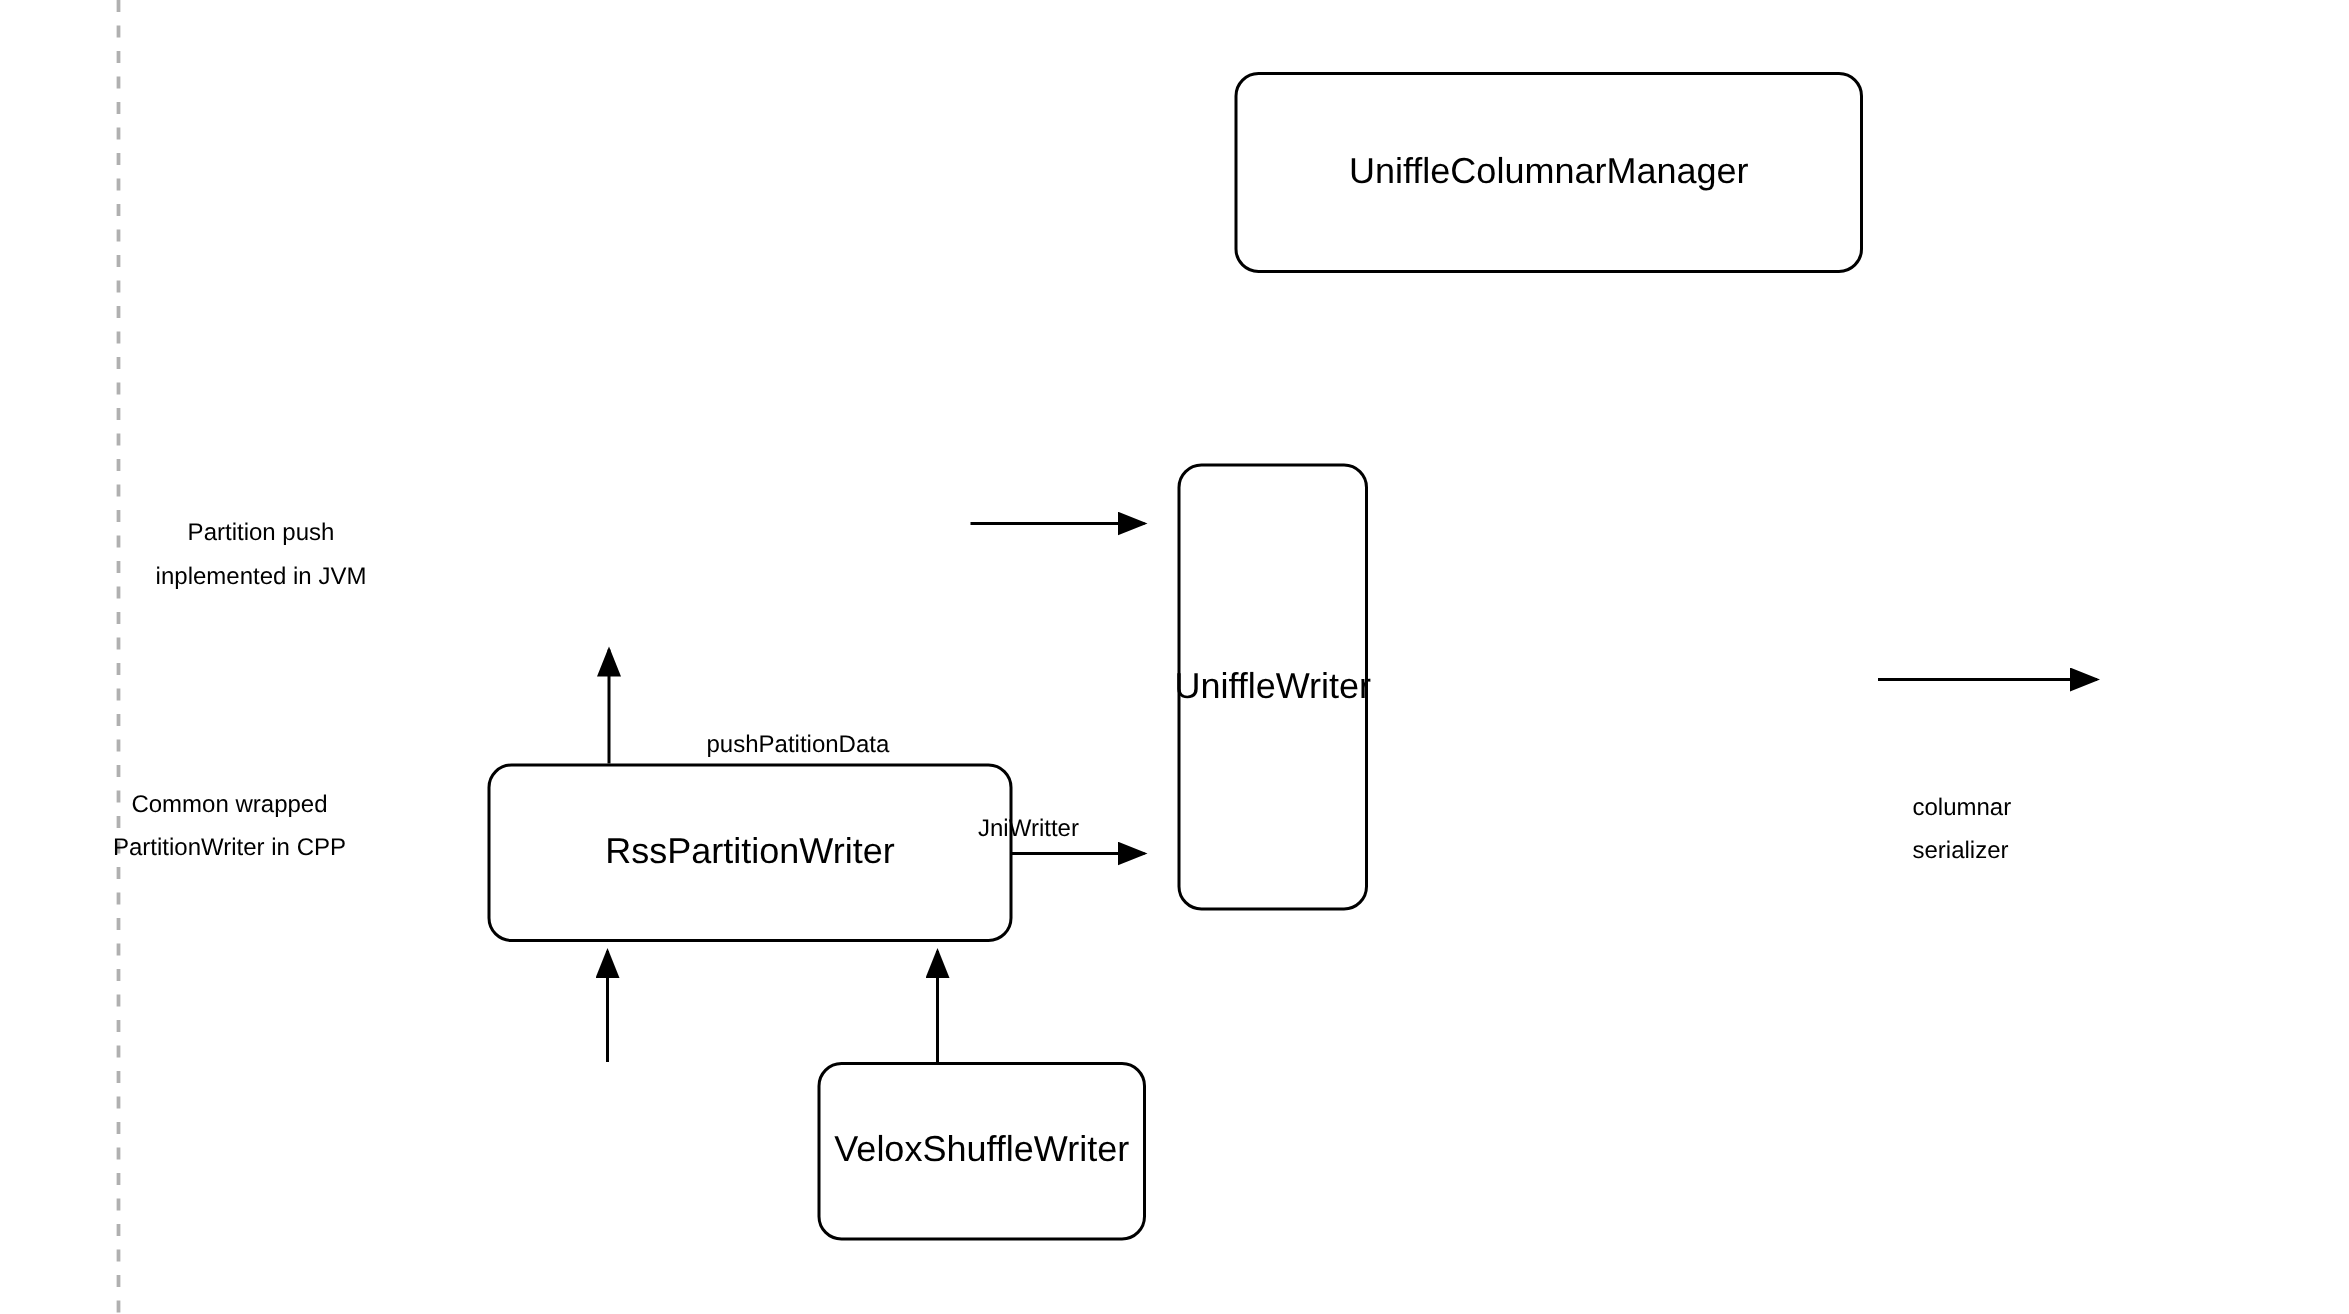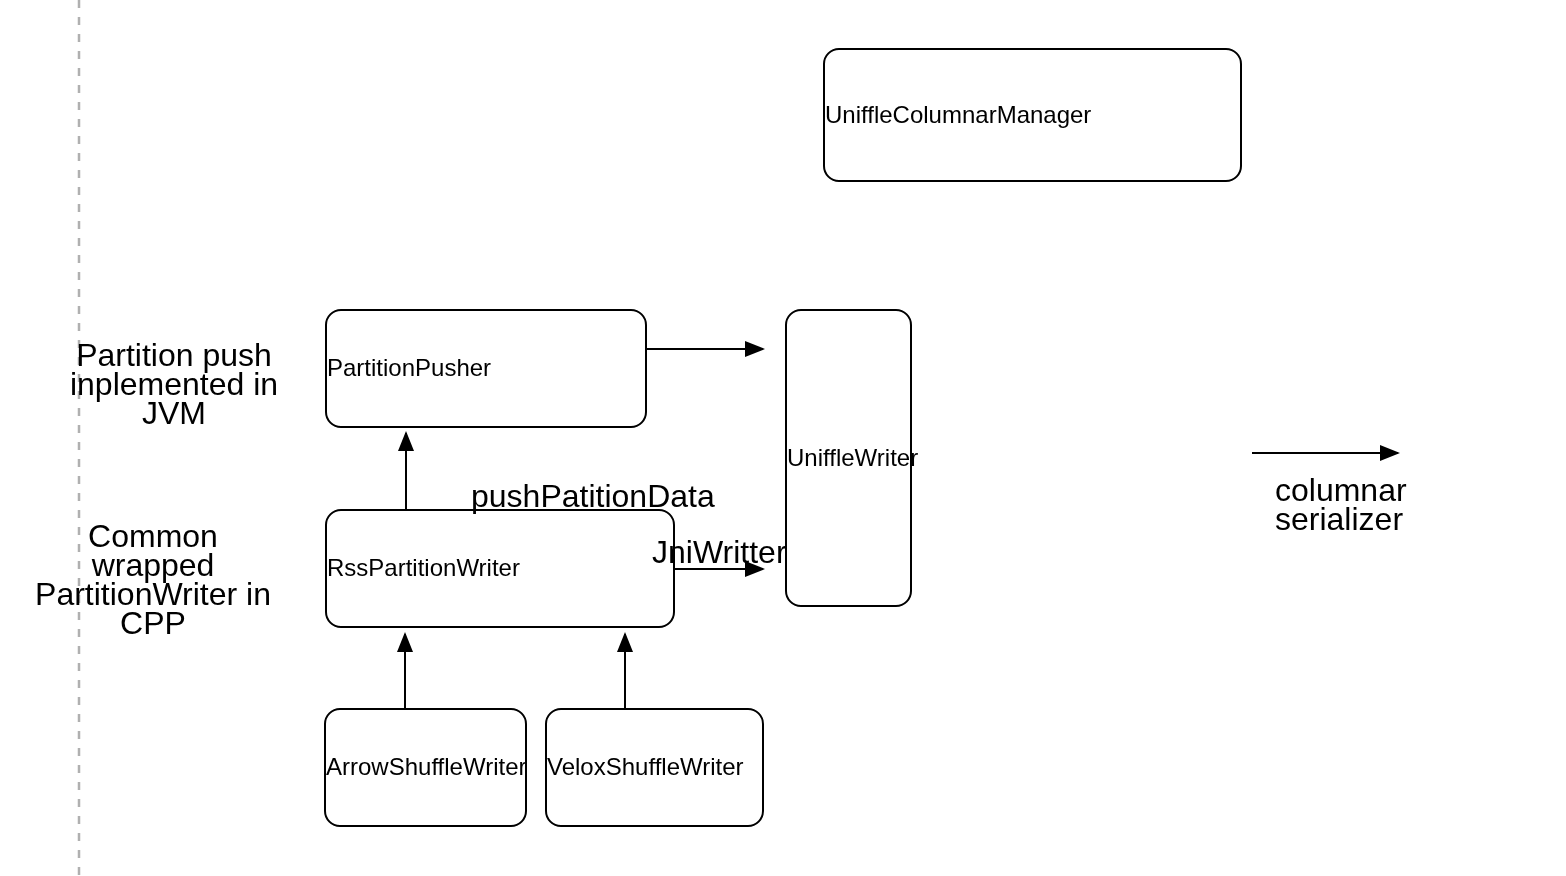--- a/index.html
+++ b/index.html
@@ -23,38 +23,38 @@
     pointer-events: none;
   }
 
   .node {
     position: absolute;
     background: #ffffff;
     border: 2px solid #000000;
     border-radius: 16px;
     display: flex;
     align-items: center;
-    justify-content: flex-start;
+    justify-content: center;
     z-index: 1;
     font-size: 24px;
     line-height: 1.2;
     white-space: nowrap;
   }
 
   .floating-label {
     position: absolute;
     z-index: 2;
-    font-size: 32px;
+    font-size: 16px;
     line-height: 29px;
     white-space: pre-line;
   }
 
   .note { text-align: center; }
   .edge-label { text-align: left; white-space: nowrap; }
-  .edge-label.multiline { white-space: pre-line; }
+  .edge-label.multiline { white-space: pre-line; margin-top: 48px; }
 
   
   .n-manager { left: 823px; top: 48px;  width: 419px; height: 134px; }
   .n-pusher  { left: 325px; top: 309px; width: 322px; height: 119px; }
   .n-rss     { left: 325px; top: 509px; width: 350px; height: 119px; }
   .n-uwriter { left: 785px; top: 309px; width: 127px; height: 298px; }
   .n-ureader { left: 1106px; top: 306px; width: 145px; height: 298px; }
   .n-arrow   { left: 324px; top: 708px; width: 203px; height: 119px; }
   .n-velox   { left: 545px; top: 708px; width: 219px; height: 119px; }
 
@@ -89,36 +89,30 @@
 
     <path d="M625,708 L625,634" stroke="#000000" stroke-width="2" fill="none" marker-end="url(#arrowhead)"></path>
 
     <path d="M1252,453 L1398,453" stroke="#000000" stroke-width="2" fill="none" marker-end="url(#arrowhead)"></path>
   </svg>
 
   <div class="node n-manager">
     <span>UniffleColumnarManager</span>
   </div>
 
-  <div class="node n-pusher">
-    <span>PartitionPusher</span>
-  </div>
 
   <div class="node n-rss">
     <span>RssPartitionWriter</span>
   </div>
 
   <div class="node n-uwriter">
     <span>UniffleWriter</span>
   </div>
 
 
-  <div class="node n-arrow">
-    <span>ArrowShuffleWriter</span>
-  </div>
 
   <div class="node n-velox">
     <span>VeloxShuffleWriter</span>
   </div>
 
   <div class="floating-label note l-note-jvm">Partition push
 inplemented in JVM</div>
 
   <div class="floating-label note l-note-cpp">Common wrapped
 PartitionWriter in CPP</div>

